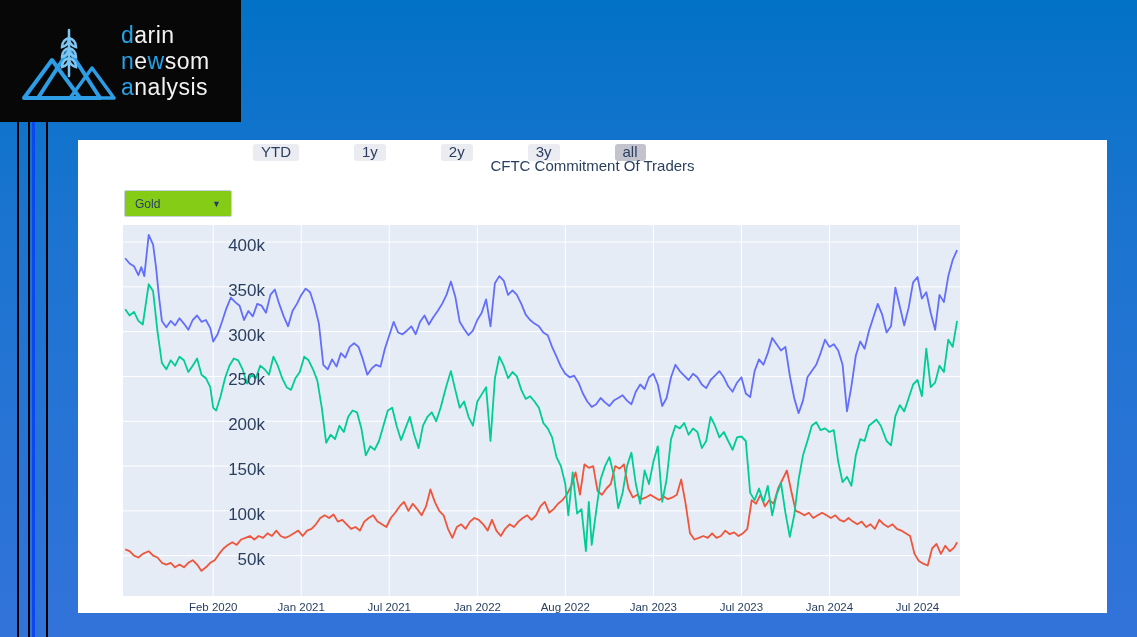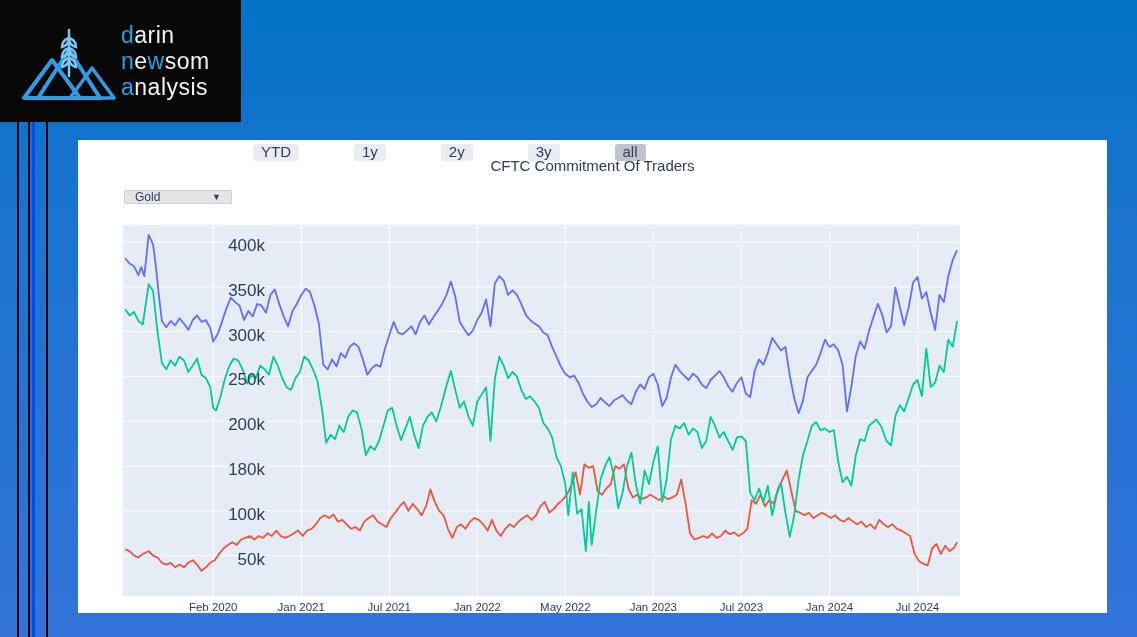--- a/index.html
+++ b/index.html
@@ -12,21 +12,21 @@
   .logo-text{position:absolute;left:121px;top:22px;font-size:23px;line-height:26px;
              font-weight:500;color:#f2f2f2;letter-spacing:.5px;}
   .logo-text .accent{color:#27a2e8;}
   .panel{position:absolute;left:78px;top:140px;width:1029px;height:473px;background:#ffffff;}
   .range-buttons{position:absolute;left:127px;top:4px;display:flex;gap:7px;}
   .range-btn{font-size:15px;color:#2a3f5f;background:#ebebf2;border:none;
              padding:2px 8px 3px 8px;border-radius:3px;cursor:pointer;line-height:12px;margin-left:48px;}
   .range-btn.active{background:#c3c3cd;}
   .chart-title{position:absolute;left:0;top:17px;width:100%;text-align:center;
                font-size:15px;color:#2a3f5f;}
-  .dropdown{position:absolute;left:46px;top:50px;width:108px;height:14px;background:#e5e5e5;
+  .dropdown{position:absolute;left:46px;top:50px;width:108px;height:27px;background:#84cc16;
             border:1px solid #c8d0dd;border-radius:2px;font-size:12px;color:#2a3f5f;
             display:flex;align-items:center;justify-content:space-between;
             padding:0 10px;cursor:pointer;box-sizing:border-box;}
   .dropdown .arrow{font-size:9px;}
   .plot-wrap{position:absolute;left:45px;top:85px;width:837px;height:371px;background:#e5ecf6;}
   .ytick{position:absolute;right:842px;font-size:17px;color:#2a3f5f;
          transform:translateY(-6px);white-space:nowrap;}
   .xtick{position:absolute;top:461px;font-size:11.5px;color:#2a3f5f;
          transform:translateX(-50%);white-space:nowrap;}
   .legend{position:absolute;left:885px;top:77px;}
@@ -104,28 +104,28 @@
         <polyline points="2.2,324.4 6.6,326.2 11.0,330.7 15.4,332.5 19.8,328.9 25.7,326.2 30.1,330.7 34.5,332.5 38.9,337.8 43.3,339.6 47.7,337.8 52.1,342.3 56.5,339.6 60.9,342.3 65.3,337.8 69.7,335.2 74.1,339.6 78.5,345.9 82.9,342.3 87.3,337.8 91.7,335.2 96.1,328.9 100.5,323.5 104.9,319.9 109.3,317.2 113.7,319.9 118.1,314.5 122.5,312.8 126.9,311.0 131.3,314.5 135.7,311.0 140.1,312.8 144.5,308.3 148.9,311.0 153.3,305.6 157.7,311.0 162.1,312.8 166.5,311.0 170.9,308.3 175.3,305.6 179.7,311.0 184.1,305.6 188.5,303.8 192.9,299.3 197.3,293.0 201.7,290.3 206.1,293.0 210.5,289.5 214.9,296.6 219.3,294.8 223.7,299.3 228.1,303.8 232.5,302.0 236.9,305.6 241.3,296.6 245.7,293.0 250.1,290.3 254.5,296.6 258.9,299.3 263.4,302.0 267.8,293.0 272.2,287.7 276.6,281.4 281.0,276.9 285.4,285.9 289.8,278.7 294.2,284.1 298.6,290.3 303.0,281.4 307.4,264.4 311.8,276.9 316.2,285.9 320.6,290.3 325.0,303.8 329.4,312.8 333.8,302.0 338.2,299.3 342.6,303.8 347.0,296.6 351.4,293.0 355.8,294.8 360.2,299.3 364.6,305.6 369.0,294.8 373.4,305.6 377.8,311.0 382.2,303.8 386.6,299.3 391.0,302.0 395.4,296.6 399.8,293.0 404.2,290.3 408.6,294.8 413.0,290.3 417.4,281.4 421.8,276.9 426.2,287.7 430.6,284.1 435.0,278.7 439.4,275.1 443.8,269.7 448.2,260.8 452.6,247.3 457.0,269.7 461.4,239.3 465.8,242.9 470.2,241.1 474.6,266.2 479.0,269.7 483.4,263.5 487.8,259.0 492.2,241.1 496.6,243.7 501.0,239.3 505.4,263.5 509.8,272.4 514.2,269.7 518.6,274.2 523.0,272.4 527.4,269.7 531.8,272.4 536.2,275.1 540.6,271.5 545.0,274.2 549.4,272.4 553.8,269.7 558.2,254.5 562.6,278.7 567.0,308.3 571.4,314.5 575.9,312.8 580.3,311.0 584.7,312.8 589.1,308.3 593.5,312.8 597.9,311.0 602.3,305.6 606.7,309.2 611.1,307.4 615.5,311.0 619.9,308.3 624.3,303.8 628.7,275.1 633.1,278.7 637.5,269.7 641.9,281.4 646.3,275.1 650.7,278.7 655.1,263.5 659.5,254.5 663.9,245.5 668.3,266.2 672.7,285.9 677.1,287.7 681.5,290.3 685.9,287.7 690.3,293.0 694.7,290.3 699.1,287.7 703.5,290.3 707.9,293.0 712.3,290.3 716.7,294.8 721.1,296.6 725.5,293.0 729.9,296.6 734.3,299.3 738.7,296.6 743.1,302.0 747.5,299.3 751.9,303.8 756.3,294.8 760.7,299.3 765.1,302.0 769.5,299.3 773.9,303.8 778.3,305.6 782.7,308.3 787.1,311.0 791.5,328.9 795.9,336.1 800.3,338.7 804.7,340.5 809.1,323.5 813.5,319.0 817.9,328.9 822.3,320.8 826.7,326.2 831.1,322.6 834.1,317.2" fill="none" stroke="#ef553b" stroke-width="1.8" stroke-linejoin="round"></polyline>
         <polyline points="2.2,84.2 6.6,90.5 11.0,86.9 15.4,95.9 19.8,99.5 25.7,59.1 30.1,66.3 34.5,106.6 38.9,138.0 43.3,144.3 47.7,135.3 52.1,140.7 56.5,131.7 60.9,135.3 65.3,147.0 69.7,140.7 74.1,133.5 78.5,149.7 82.9,153.2 87.3,162.2 90.2,182.8 93.2,185.5 97.6,171.2 102.0,153.2 106.4,140.7 110.8,133.5 115.2,135.3 119.6,144.3 124.0,158.6 128.4,149.7 132.8,153.2 137.2,140.7 141.6,144.3 146.0,149.7 150.4,131.7 154.8,140.7 159.2,153.2 163.6,162.2 168.0,164.9 172.4,153.2 176.8,147.0 181.2,131.7 185.6,135.3 190.0,144.3 194.4,155.9 198.8,182.8 203.2,217.8 207.6,209.7 212.0,214.2 216.4,200.7 220.8,207.0 225.2,191.8 229.6,185.5 234.0,187.3 238.4,203.4 242.8,230.3 247.2,221.3 251.6,224.9 256.0,216.0 260.4,200.7 264.8,185.5 269.2,182.8 273.6,200.7 278.0,215.1 282.4,203.4 286.8,191.8 291.2,209.7 295.6,223.1 300.0,200.7 304.4,191.8 308.8,187.3 313.2,196.3 317.6,182.8 323.5,160.4 327.9,146.1 332.3,164.9 336.7,182.8 341.1,176.5 345.5,191.8 349.9,200.7 354.3,176.5 358.7,169.4 363.1,162.2 367.5,216.0 371.9,153.2 376.3,131.7 380.7,140.7 385.1,153.2 389.5,147.0 393.9,151.4 398.3,164.9 402.7,173.9 407.1,171.2 411.5,176.5 415.9,182.8 420.3,198.0 424.7,203.4 429.1,212.4 433.5,232.1 437.9,241.1 442.3,259.0 445.3,290.3 449.7,247.3 454.1,288.6 458.5,284.1 462.9,326.2 465.8,276.9 468.7,319.9 473.2,285.9 477.6,254.5 482.0,241.1 486.4,232.1 490.8,250.0 495.2,283.2 499.6,267.9 504.0,241.1 508.4,227.6 512.8,259.0 517.2,278.7 521.6,245.5 526.0,259.0 530.4,236.6 534.8,221.3 539.2,276.9 543.6,254.5 548.0,214.2 552.4,200.7 556.8,203.4 561.2,198.0 565.6,209.7 570.0,203.4 574.4,207.0 578.8,223.1 583.2,216.0 587.6,191.8 592.0,200.7 596.4,212.4 600.8,207.0 605.2,216.0 609.6,224.9 614.0,212.4 618.4,211.5 622.8,216.0 627.2,267.9 631.6,275.1 636.0,263.5 640.4,276.9 644.8,260.8 649.2,290.3 653.6,269.7 658.0,258.1 662.4,287.7 666.8,311.9 671.2,290.3 675.6,254.5 680.0,230.3 684.4,216.0 688.8,200.7 693.2,197.1 697.6,205.2 702.0,203.4 706.4,207.0 710.8,205.2 715.2,236.6 719.6,257.2 724.0,251.8 728.4,260.8 732.8,230.3 737.2,214.2 741.6,216.0 746.0,200.7 753.4,194.5 757.8,200.7 763.6,216.0 768.0,220.4 772.4,190.9 776.8,180.1 781.2,186.4 785.7,173.0 790.1,159.5 794.5,155.0 798.9,171.2 803.3,123.7 807.7,162.2 812.1,157.7 816.5,140.7 820.9,147.0 825.3,114.7 829.7,121.9 834.1,95.9" fill="none" stroke="#00cc96" stroke-width="1.8" stroke-linejoin="round"></polyline>
       </svg>
   </div>
   <div id="yticks">
       <div class="ytick" style="top: 102.027px;">400k</div>
       <div class="ytick" style="top: 146.833px;">350k</div>
       <div class="ytick" style="top: 191.64px;">300k</div>
       <div class="ytick" style="top: 236.447px;">250k</div>
       <div class="ytick" style="top: 281.254px;">200k</div>
-      <div class="ytick" style="top: 326.06px;">180k</div>
+      <div class="ytick" style="top: 326.06px;">150k</div>
       <div class="ytick" style="top: 370.867px;">100k</div>
       <div class="ytick" style="top: 415.674px;">50k</div>
     </div>
   <div id="xticks">
       <div class="xtick" style="left: 135.229px;">Feb 2020</div>
       <div class="xtick" style="left: 223.257px;">Jan 2021</div>
       <div class="xtick" style="left: 311.285px;">Jul 2021</div>
       <div class="xtick" style="left: 399.313px;">Jan 2022</div>
-      <div class="xtick" style="left: 487.341px;">May 2022</div>
+      <div class="xtick" style="left: 487.341px;">Aug 2022</div>
       <div class="xtick" style="left: 575.369px;">Jan 2023</div>
       <div class="xtick" style="left: 663.397px;">Jul 2023</div>
       <div class="xtick" style="left: 751.425px; text-align: right;">Jan 2024</div>
       <div class="xtick" style="left: 839.453px;">Jul 2024</div>
     </div>
 </div>
 
 </body></html>

